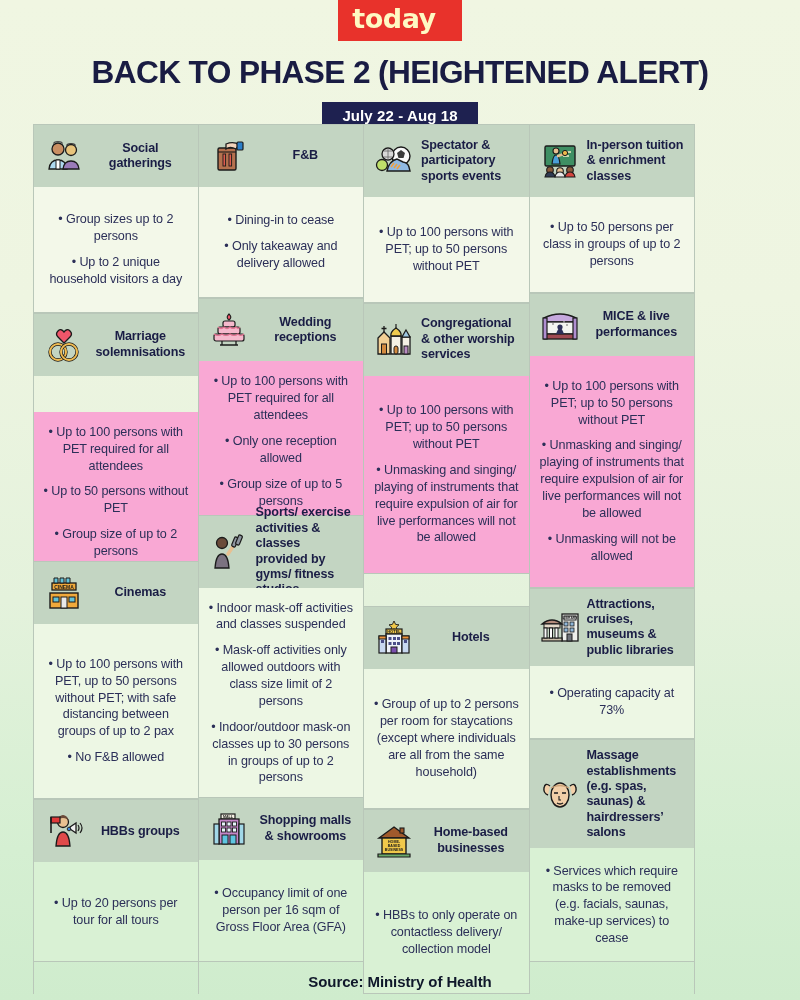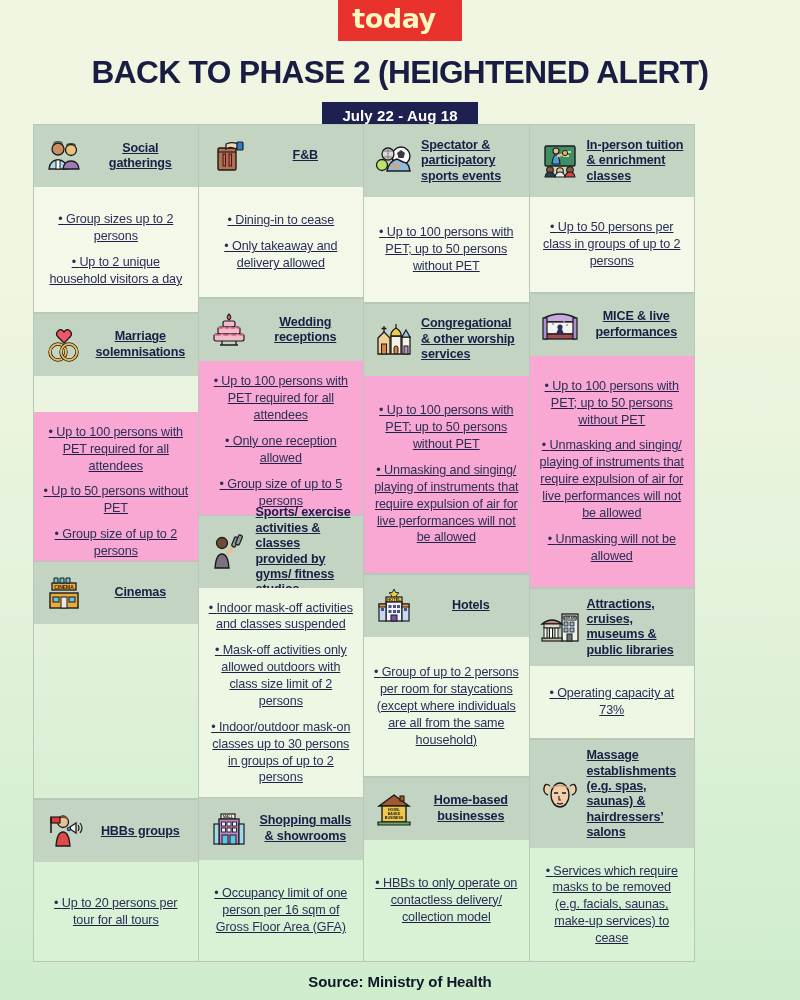--- a/index.html
+++ b/index.html
@@ -68,21 +68,20 @@
   }
 
   
   .grid {
     position: absolute;
     left: 33px;
     top: 124px;
     width: 662px;
     display: flex;
     gap: 0px;
-    text-decoration: underline;
   }
   .col {
     width: 183.5px;
     display: flex;
     flex-direction: column;
     border-right: 1px solid #b9c7b9;
   }
   .col:first-child { border-left: 1px solid #b9c7b9; }
 
   .card {
@@ -235,20 +234,26 @@
               <rect x="7" y="8" width="24" height="7" fill="#f0a93b" stroke="#1b1b1b" stroke-width="1.3"></rect>
               <text x="19" y="13.6" font-size="5" font-family="Liberation Sans, sans-serif" font-weight="bold" text-anchor="middle" fill="#1b1b1b">CINEMA</text>
               <path d="M9 3h4v5H9zM15 3h4v5h-4zM21 3h4v5h-4z" fill="#64c3d8" stroke="#1b1b1b" stroke-width="1"></path>
               <rect x="5" y="18" width="28" height="15" fill="#f0a93b" stroke="#1b1b1b" stroke-width="1.4"></rect>
               <rect x="8" y="22" width="6" height="5" fill="#64c3d8" stroke="#1b1b1b" stroke-width="1"></rect>
               <rect x="24" y="22" width="6" height="5" fill="#64c3d8" stroke="#1b1b1b" stroke-width="1"></rect>
               <rect x="16" y="22" width="6" height="11" fill="#e8e8e8" stroke="#1b1b1b" stroke-width="1"></rect>
             </svg>
           </span>
           <span class="card-title">Cinemas</span>
+        </div>
+        <div class="card-body">
+          <ul>
+            <li>Up to 100 persons with PET, up to 50 persons without PET; with safe distancing between groups of up to 2 pax</li>
+            <li>No F&amp;B allowed</li>
+          </ul>
         </div>
       </div>
       <div class="card tint5" style="height: 162.75px;">
         <div class="card-head">
           <span class="card-icon">
             <svg width="40" height="34" viewBox="0 0 40 34">
               <circle cx="19" cy="8" r="5.5" fill="#e8c091" stroke="#1b1b1b" stroke-width="1.3"></circle>
               <path d="M13 7 q2-6 6-6 t6 6 q-2-3-6-3 t-6 3z" fill="#6b4b3a"></path>
               <path d="M12 32 q1-14 7-14 t7 14z" fill="#e04a4a" stroke="#1b1b1b" stroke-width="1.3"></path>
               <rect x="7" y="3" width="9" height="6" fill="#e03a3a" stroke="#1b1b1b" stroke-width="1.2"></rect>
@@ -404,21 +409,21 @@
           </span>
           <span class="card-title left">Congregational &amp; other worship services</span>
         </div>
         <div class="card-body">
           <ul>
             <li>Up to 100 persons with PET; up to 50 persons without PET</li>
             <li>Unmasking and singing/ playing of instruments that require expulsion of air for live performances will not be allowed</li>
           </ul>
         </div>
       </div>
-      <div class="card tint3" style="height: 202.5px;">
+      <div class="card tint3" style="height: 202.5px; margin-top: 32px;">
         <div class="card-head">
           <span class="card-icon">
             <svg width="38" height="36" viewBox="0 0 38 36">
               <path d="M19 1 l1.6 3.4 3.4 0.4-2.6 2.4 0.8 3.4L19 9l-3.2 1.6 0.8-3.4L14 4.8l3.4-0.4z" fill="#f0c84a" stroke="#1b1b1b" stroke-width="0.9"></path>
               <rect x="11" y="9" width="16" height="5" fill="#f0c84a" stroke="#1b1b1b" stroke-width="1.2"></rect>
               <text x="19" y="13" font-size="4" font-weight="bold" text-anchor="middle" font-family="Liberation Sans, sans-serif" fill="#1b1b1b">HOTEL</text>
               <rect x="11" y="14" width="16" height="19" fill="#eef2fa" stroke="#1b1b1b" stroke-width="1.3"></rect>
               <rect x="4" y="16" width="7" height="17" fill="#c8d8f0" stroke="#1b1b1b" stroke-width="1.2"></rect>
               <rect x="27" y="16" width="7" height="17" fill="#c8d8f0" stroke="#1b1b1b" stroke-width="1.2"></rect>
               <rect x="4" y="16" width="7" height="3" fill="#f0943b" stroke="#1b1b1b" stroke-width="1"></rect>

